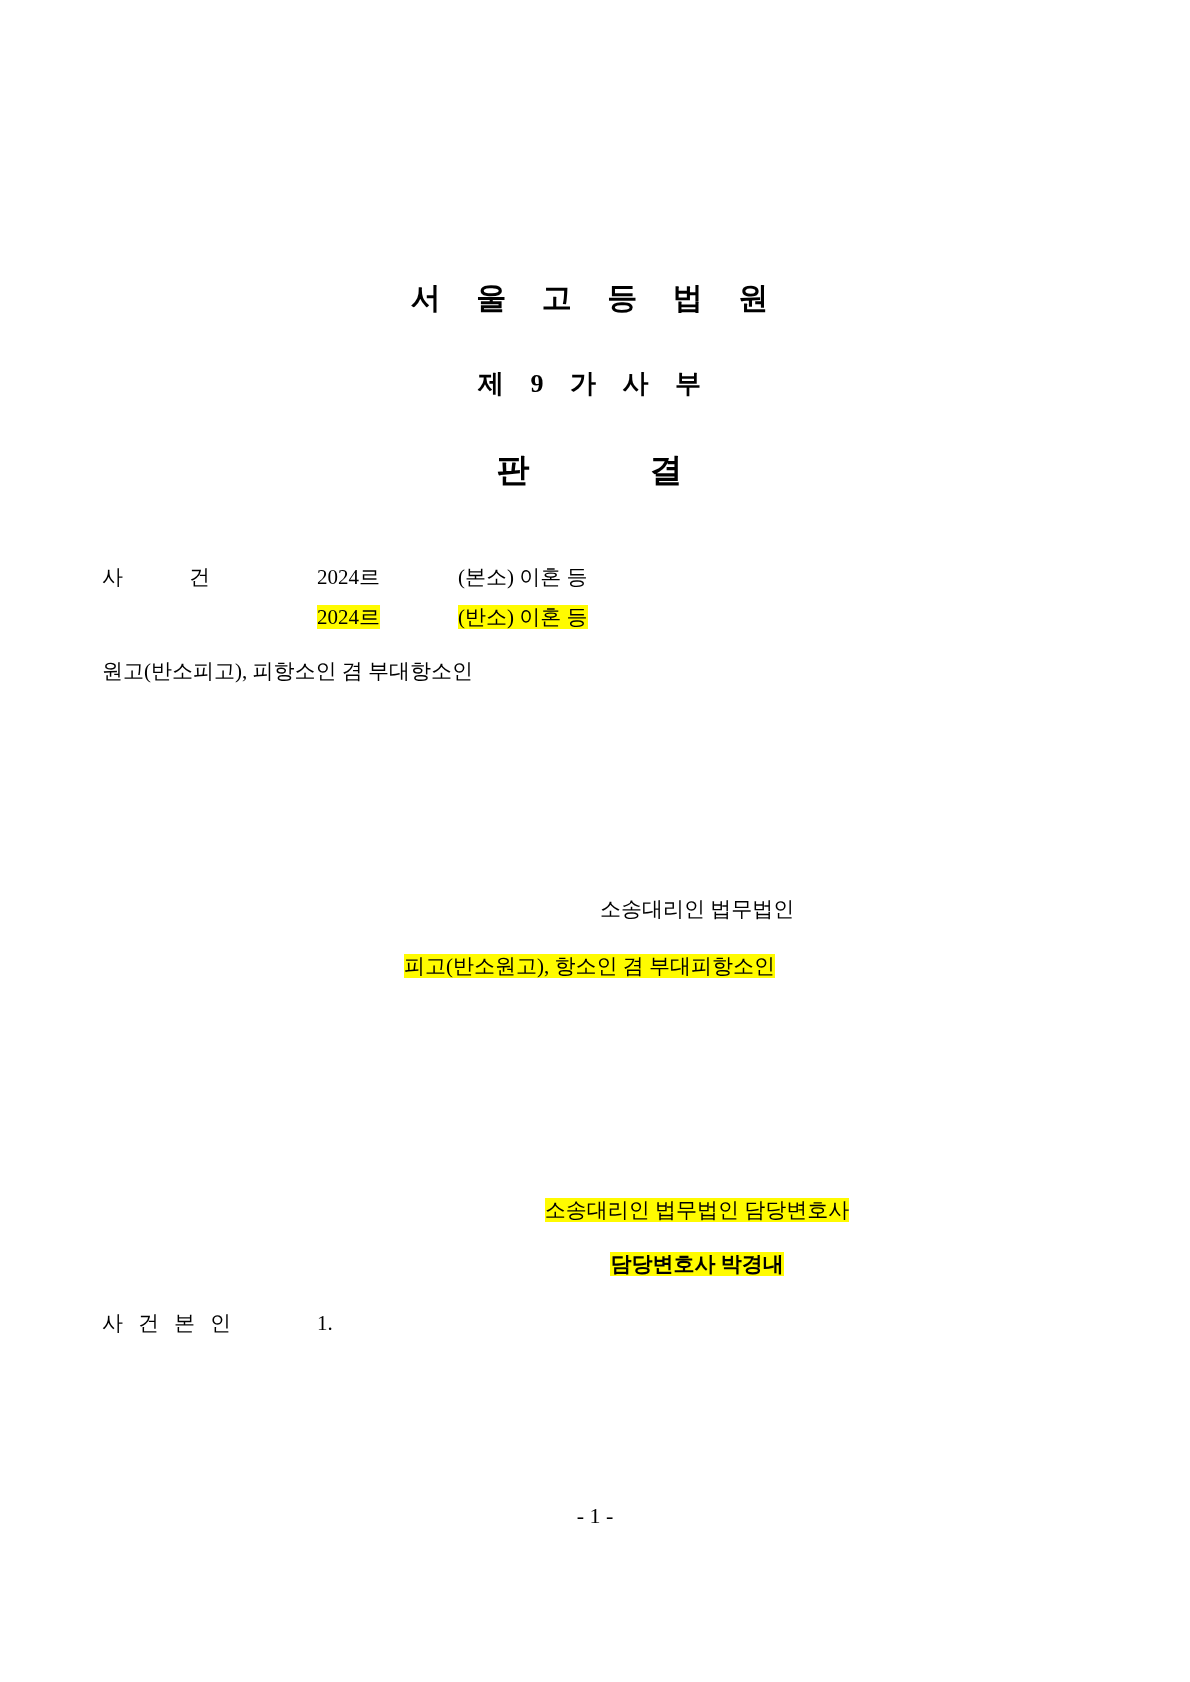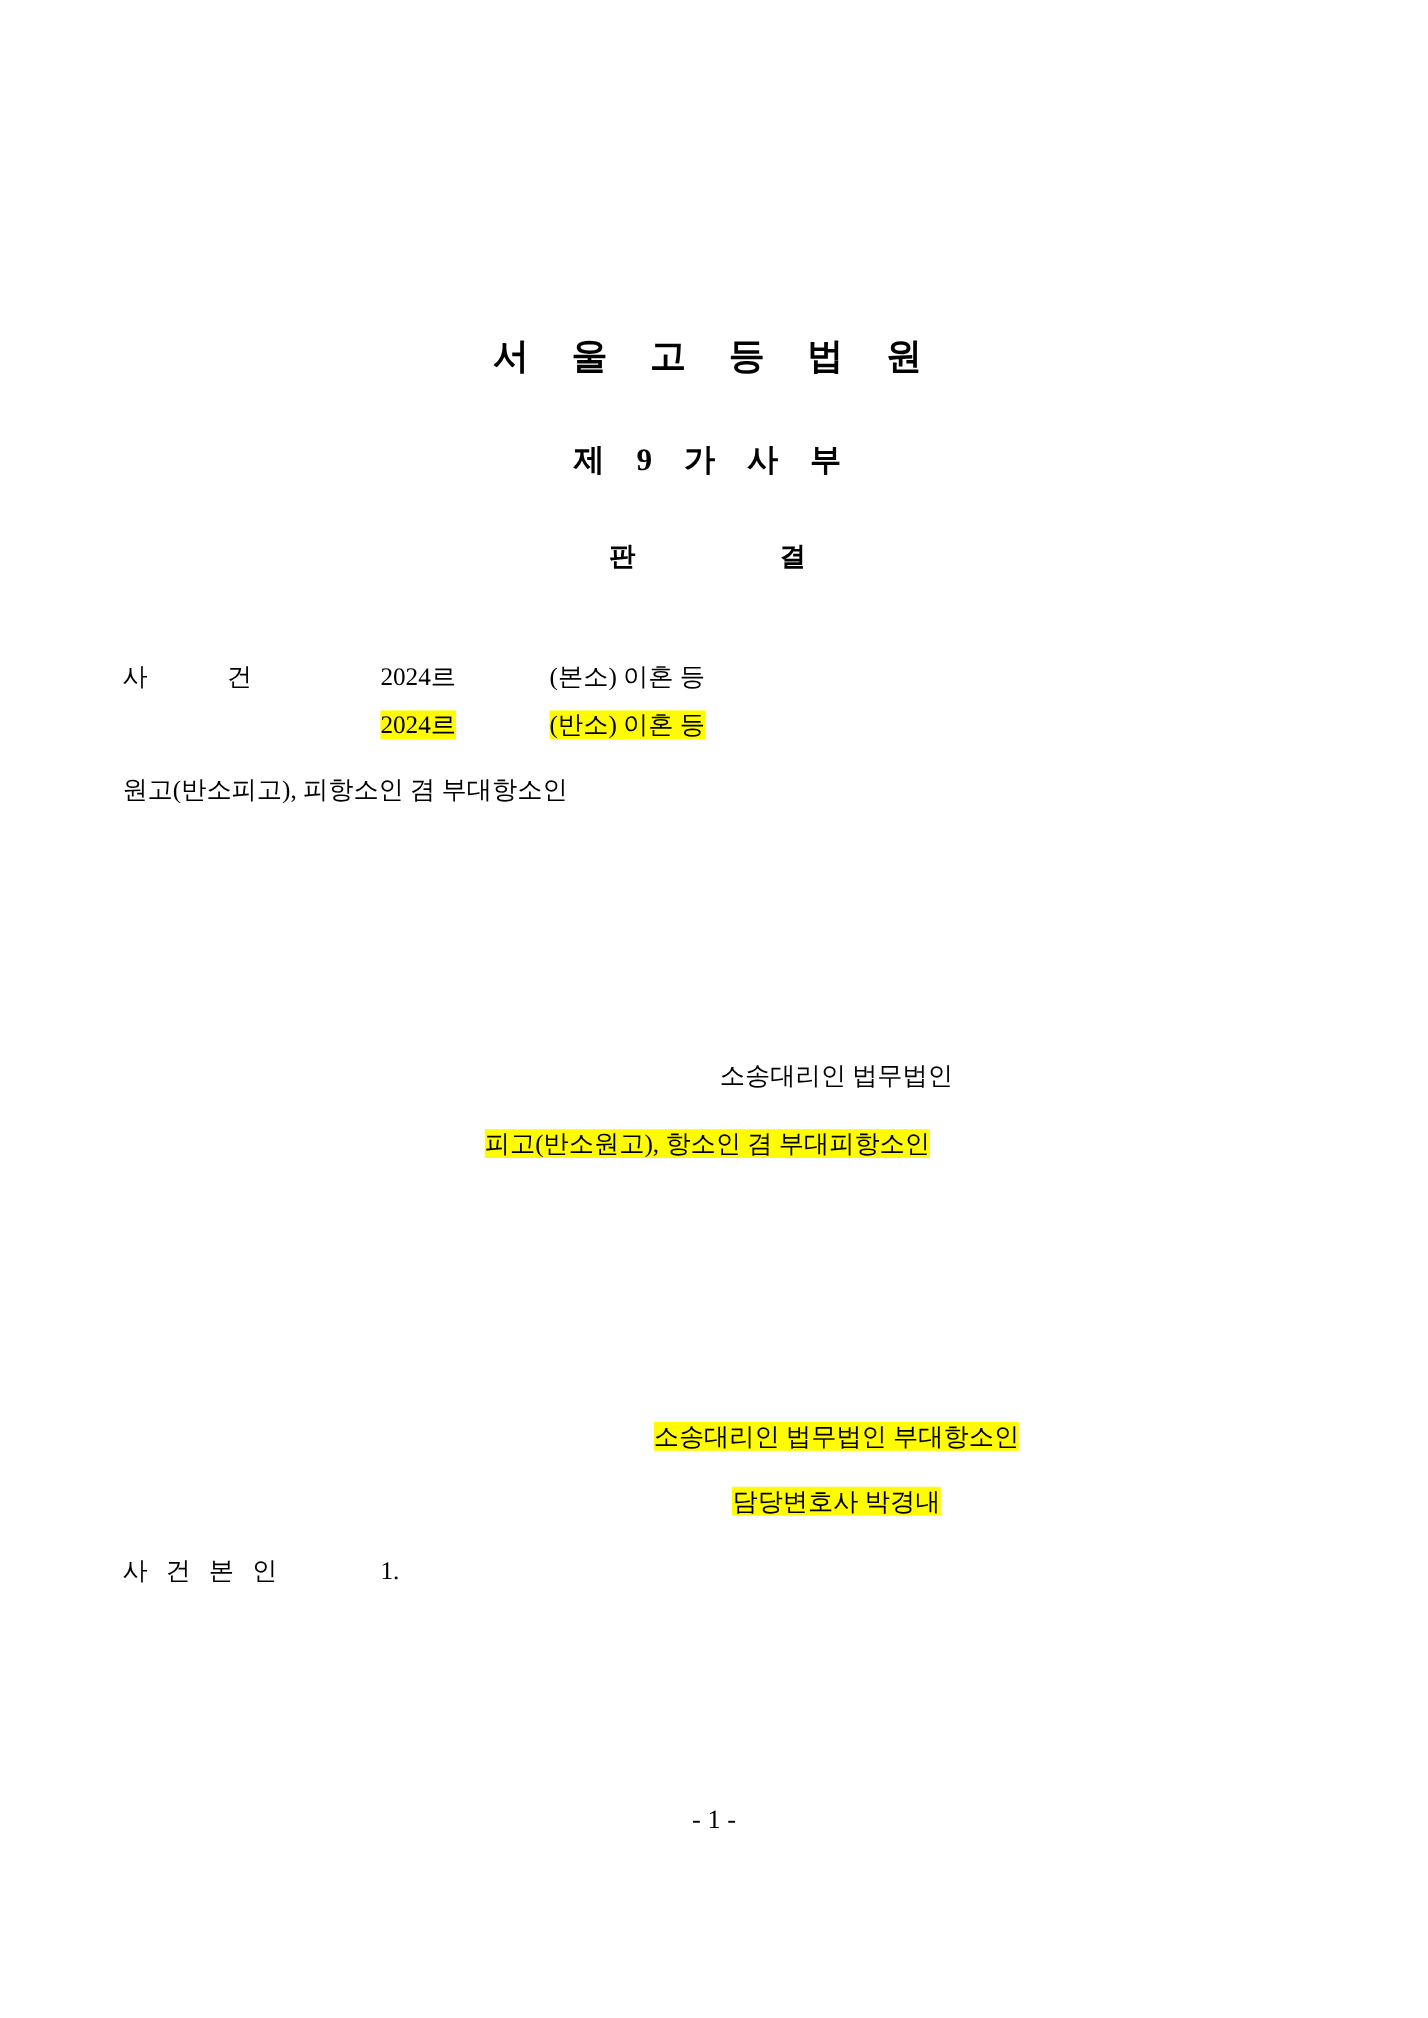--- a/index.html
+++ b/index.html
@@ -42,21 +42,21 @@
     text-align: center;
     font-size: 26px;
     font-weight: 700;
     letter-spacing: 10px;
     margin-top: 52px;
     margin-left: 10px;
     line-height: 1.2;
   }
   .doc-kind {
     text-align: center;
-    font-size: 22px;
+    font-size: 33px;
     font-weight: 700;
     margin-top: 52px;
     line-height: 1.2;
   }
   .doc-kind .gap {
     display: inline-block;
     width: 120px;
   }
 
   
@@ -101,21 +101,21 @@
     font-size: 21px;
     line-height: 1.35;
     text-align: center;
   }
   .counsel1 { margin-top: 210px; }
   .counsel2 { margin-top: 24px; }
 
   .party-row2 { margin-top: 28px; font-size: 21px; text-align: center; }
 
   .counsel3 { margin-top: 216px; }
-  .counsel4 { margin-top: 26px; }
+  .counsel4 { margin-top: 26px; font-weight: bold; }
 
   .row-person { margin-top: 30px; }
   .row-person .label { letter-spacing: 0; }
   .row-person .label .sp-sm { width: 15px; }
 
   .page-number {
     position: absolute;
     left: 0;
     right: 0;
     top: 1503px;
@@ -155,21 +155,21 @@
 
     <div class="party-row">원고(반소피고), 피항소인 겸 부대항소인</div>
 
     <div class="indent-block counsel1">소송대리인 법무법인</div>
 
     <div class="party-row2">
       <span class="hl">피고(반소원고), 항소인 겸 부대피항소인</span>
     </div>
 
     <div class="indent-block counsel3">
-      <span class="hl">소송대리인 법무법인 부대항소인</span>
+      <span class="hl">소송대리인 법무법인 담당변호사</span>
     </div>
     <div class="indent-block counsel4">
       <span class="hl">담당변호사 박경내</span>
     </div>
 
     <div class="row row-person">
       <div class="label">
         <span>사</span><span class="sp-sm"></span><span>건</span><span class="sp-sm"></span><span>본</span><span class="sp-sm"></span><span>인</span>
       </div>
       <div class="value">1.</div>

